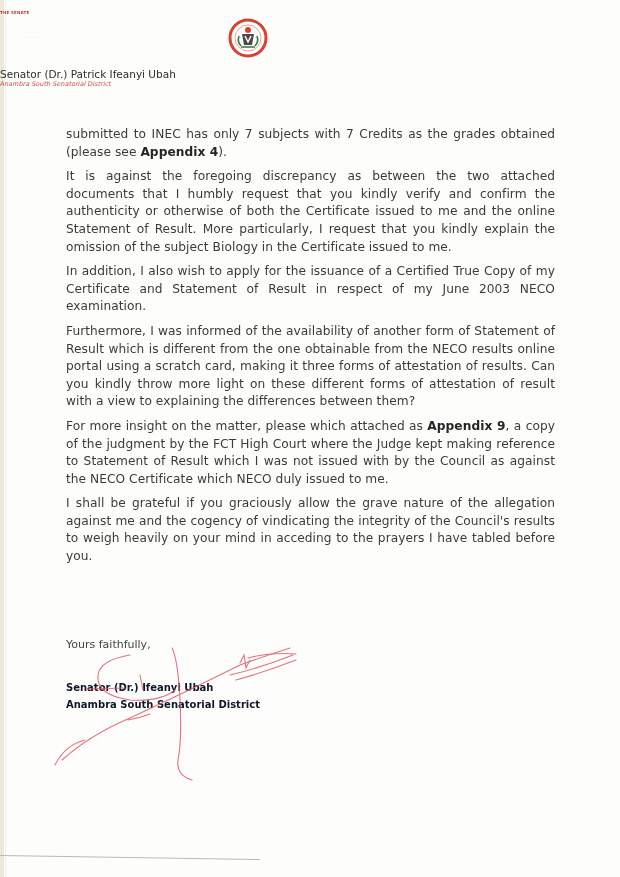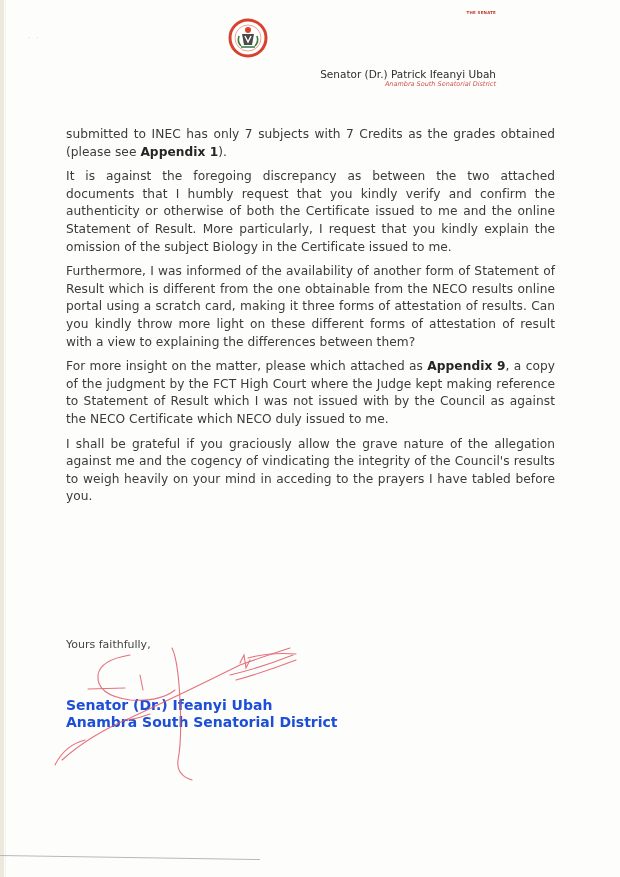--- a/index.html
+++ b/index.html
@@ -5,32 +5,32 @@
   html, body { margin: 0; padding: 0; }
   body {
     width: 620px; height: 877px; position: relative; overflow: hidden;
     background: #fdfdfb;
     font-family: "DejaVu Sans", sans-serif;
     color: #3a3a3a;
   }
   .left-edge { position: absolute; left: 0; top: 0; width: 4px; height: 877px; background: #ece8dc; }
   .left-edge2 { position: absolute; left: 5px; top: 0; width: 1px; height: 877px; background: #f3f1ea; }
   .scan-dots { position: absolute; left: 28px; top: 34px; font-size: 7px; color: #c8c8c8; letter-spacing: 2px; }
-  .letterhead { position: absolute; left: 0; width: 496px; top: 10px; text-align: right; }
+  .letterhead { position: absolute; left: 0; width: 496px; top: 10px; text-align: left; }
   .senate-label { font-size: 4px; font-weight: bold; color: #c0392b; letter-spacing: 0.2px; height: 6px; line-height: 6px; }
   .crest { display: block; margin: 2px auto 0; width: 40px; height: 40px; }
   .lh-name { margin-top: 10px; font-size: 10.5px; color: #2e2e2e; line-height: 12px; }
   .lh-district { font-size: 6.5px; color: #d05050; font-style: italic; line-height: 8px; }
   .lh-country { font-size: 6.5px; color: #2f7a3f; font-style: italic; line-height: 8px; }
 
   .body-text { position: absolute; left: 66px; width: 489px; top: 126px; }
   .para { font-size: 12.2px; line-height: 17.6px; text-align: justify; margin: 0 0 7px 0; color: #3b3b3b; letter-spacing: 0.05px; }
   .para b { color: #262626; }
   .closing { position: absolute; left: 66px; top: 638px; font-size: 11px; color: #444; }
-  .sig-name { position: absolute; left: 66px; top: 697px; font-size: 14px; font-weight: bold; color: #1d4ed8; line-height: 17px; }
+  .sig-name { position: absolute; left: 66px; top: 679px; font-size: 10px; font-weight: bold; color: #0f172a; line-height: 17px; }
   .signature { position: absolute; left: 0; top: 0; width: 620px; height: 877px; pointer-events: none; }
   .bottom-line { position: absolute; left: 0; top: 855px; width: 260px; height: 1px; background: #b8b8b8; transform: rotate(0.9deg); transform-origin: left; }
 </style>
 </head>
 <body>
 
 <div class="left-edge"></div>
 <div class="left-edge2"></div>
 <div class="scan-dots">· ·</div>
 
@@ -44,22 +44,23 @@
     <path d="M17 18 L20 24 L23 18" stroke="#fff" stroke-width="1.4" fill="none"></path>
     <path d="M11 18 Q9 24 13 28" stroke="#3a7a3a" stroke-width="1.6" fill="none"></path>
     <path d="M29 18 Q31 24 27 28" stroke="#3a7a3a" stroke-width="1.6" fill="none"></path>
     <path d="M13 29 L27 29" stroke="#2f7a3f" stroke-width="1.5"></path>
   </svg>
   <div class="lh-name">Senator (Dr.) Patrick Ifeanyi Ubah</div>
   <div class="lh-district">Anambra South Senatorial District</div>
 </div>
 
 <div class="body-text">
-  <p class="para"><span>submitted to INEC has only 7 subjects with 7 Credits as the grades obtained (please see </span><b>Appendix 1</b><span>).</span></p>
+  <p class="para"><span>submitted to INEC has only 7 subjects with 7 Credits as the grades obtained (please see </span><b>Appendix 4</b><span>).</span></p>
   <p class="para">It is against the foregoing discrepancy as between the two attached documents that I humbly request that you kindly verify and confirm the authenticity or otherwise of both the Certificate issued to me and the online Statement of Result. More particularly, I request that you kindly explain the omission of the subject Biology in the Certificate issued to me.</p>
+  <p class="para">In addition, I also wish to apply for the issuance of a Certified True Copy of my Certificate and Statement of Result in respect of my June 2003 NECO examination.</p>
   <p class="para">Furthermore, I was informed of the availability of another form of Statement of Result which is different from the one obtainable from the NECO results online portal using a scratch card, making it three forms of attestation of results. Can you kindly throw more light on these different forms of attestation of result with a view to explaining the differences between them?</p>
   <p class="para"><span>For more insight on the matter, please which attached as </span><b>Appendix 9</b><span>, a copy of the judgment by the FCT High Court where the Judge kept making reference to Statement of Result which I was not issued with by the Council as against the NECO Certificate which NECO duly issued to me.</span></p>
   <p class="para">I shall be grateful if you graciously allow the grave nature of the allegation against me and the cogency of vindicating the integrity of the Council's results to weigh heavily on your mind in acceding to the prayers I have tabled before you.</p>
 </div>
 
 <div class="closing">Yours faithfully,</div>
 
 <div class="sig-name">
   <div>Senator (Dr.) Ifeanyi Ubah</div>
   <div>Anambra South Senatorial District</div>

